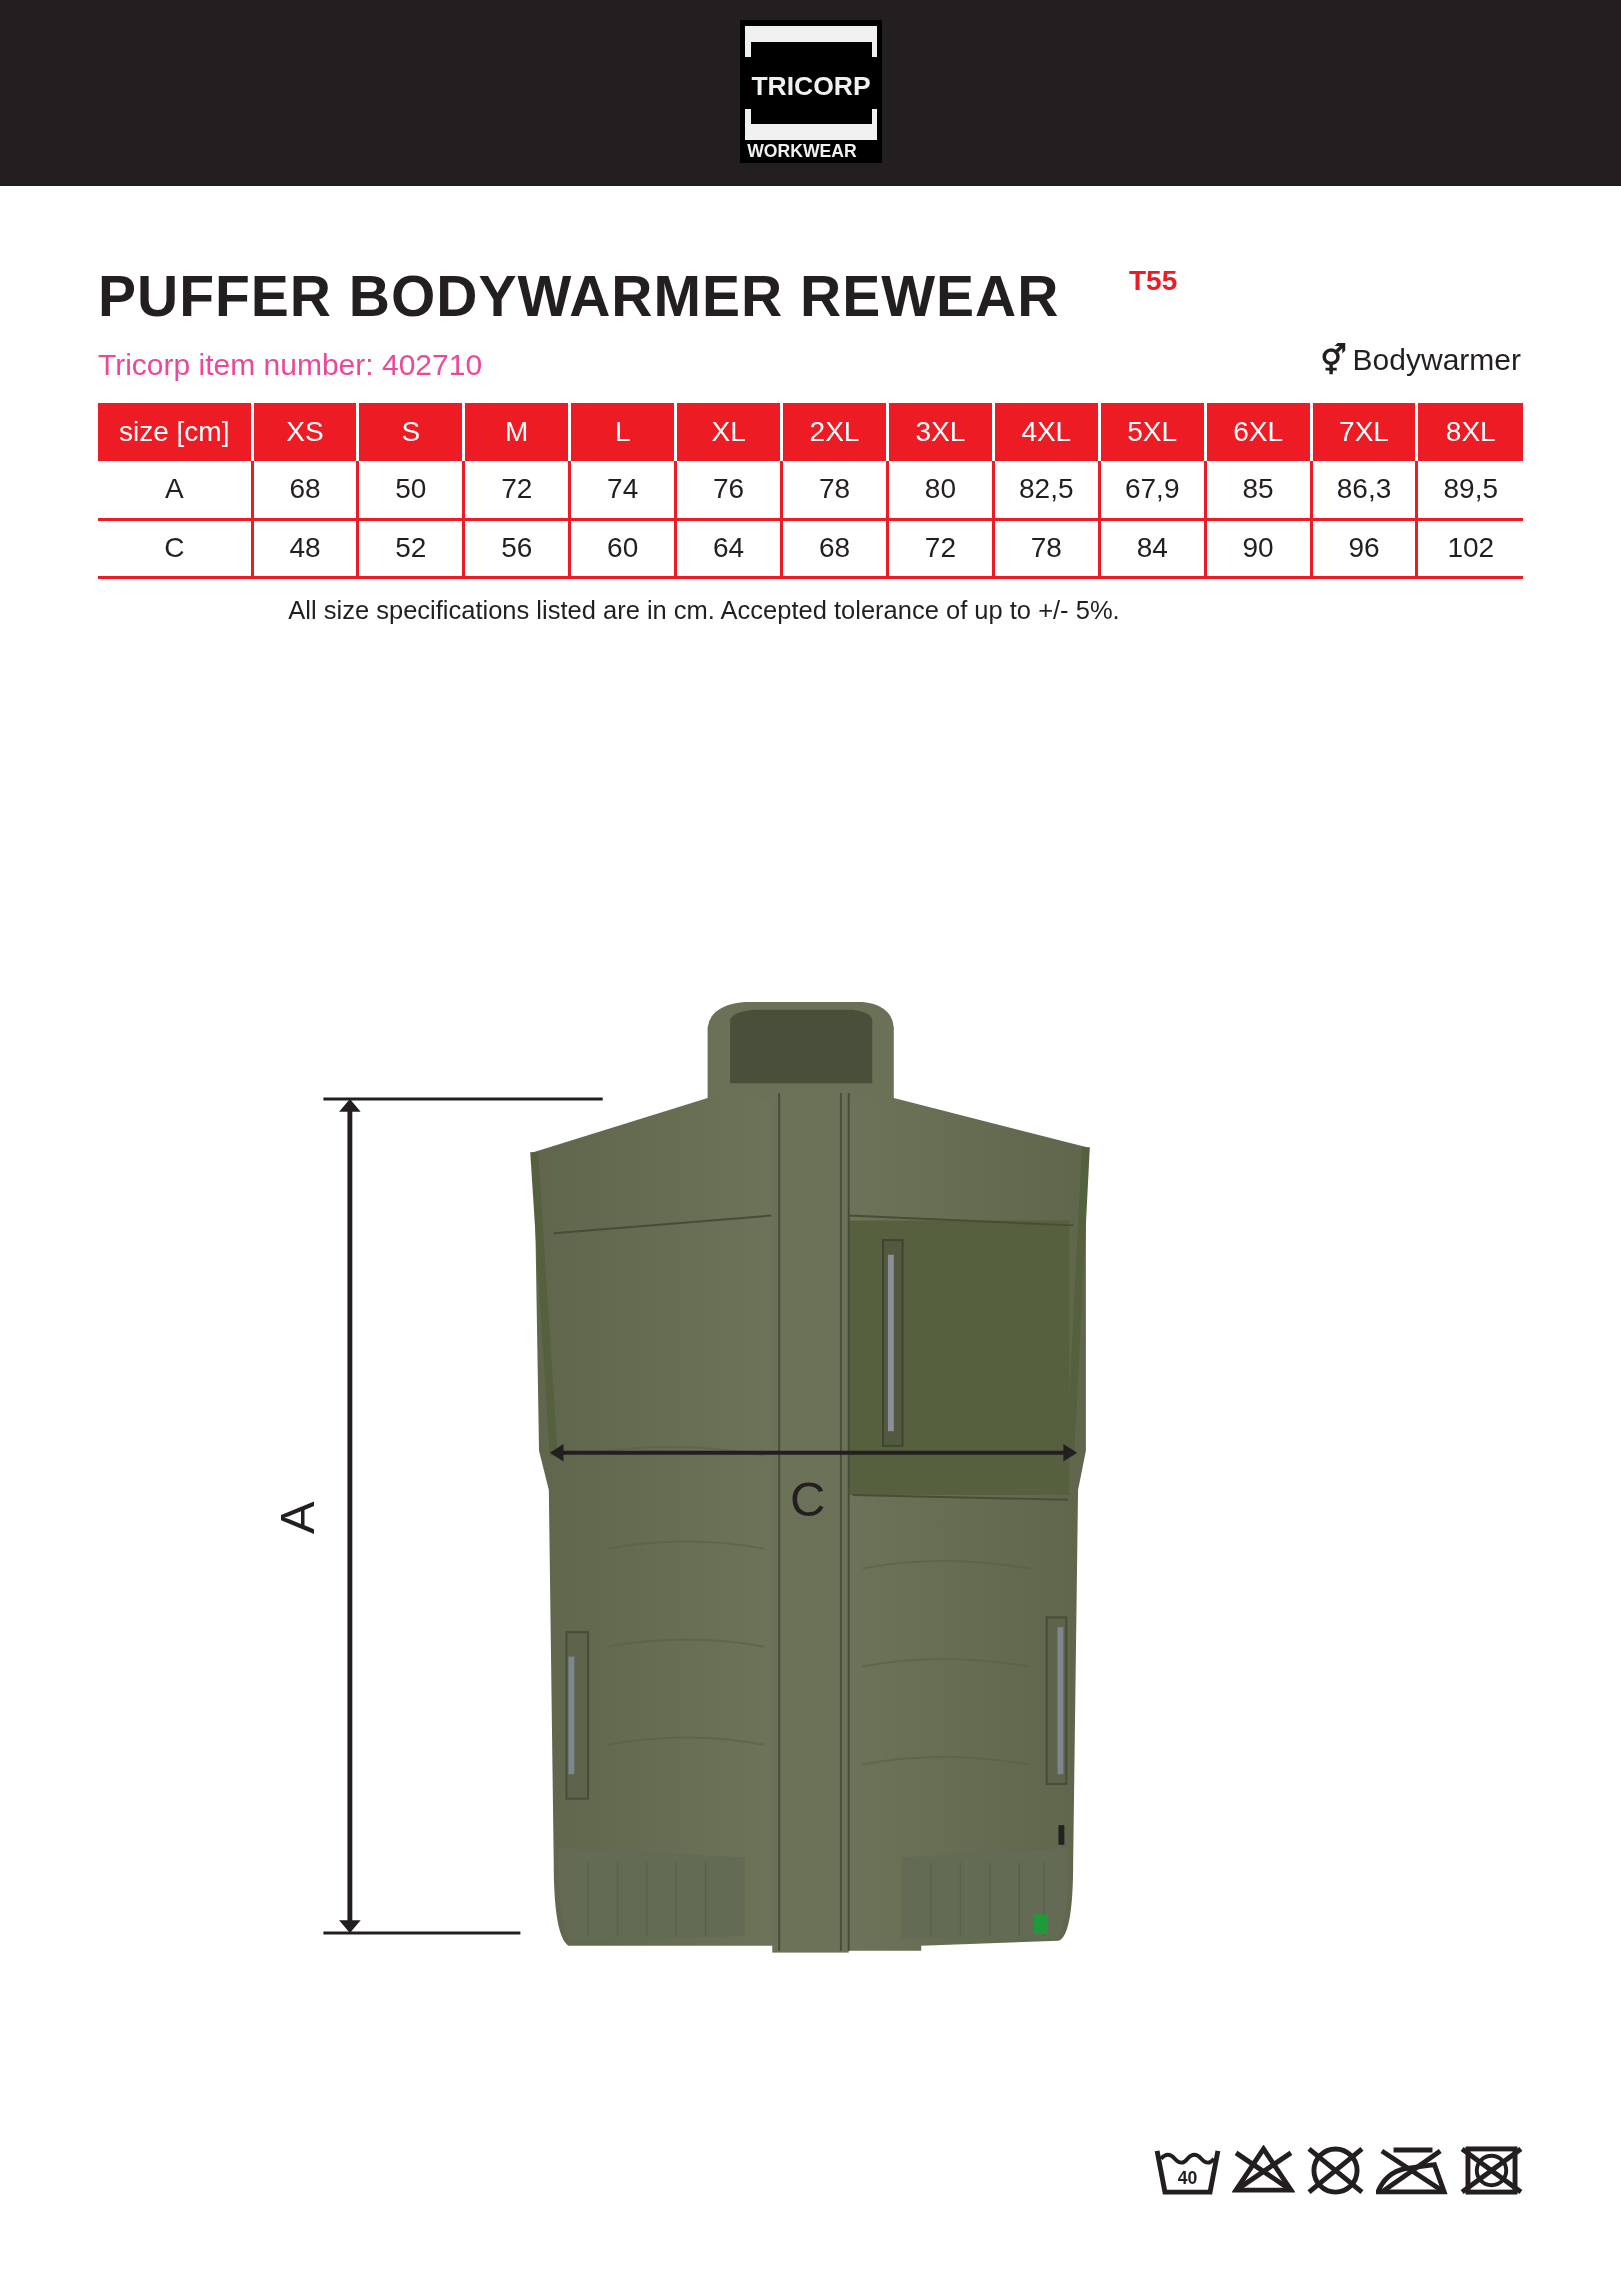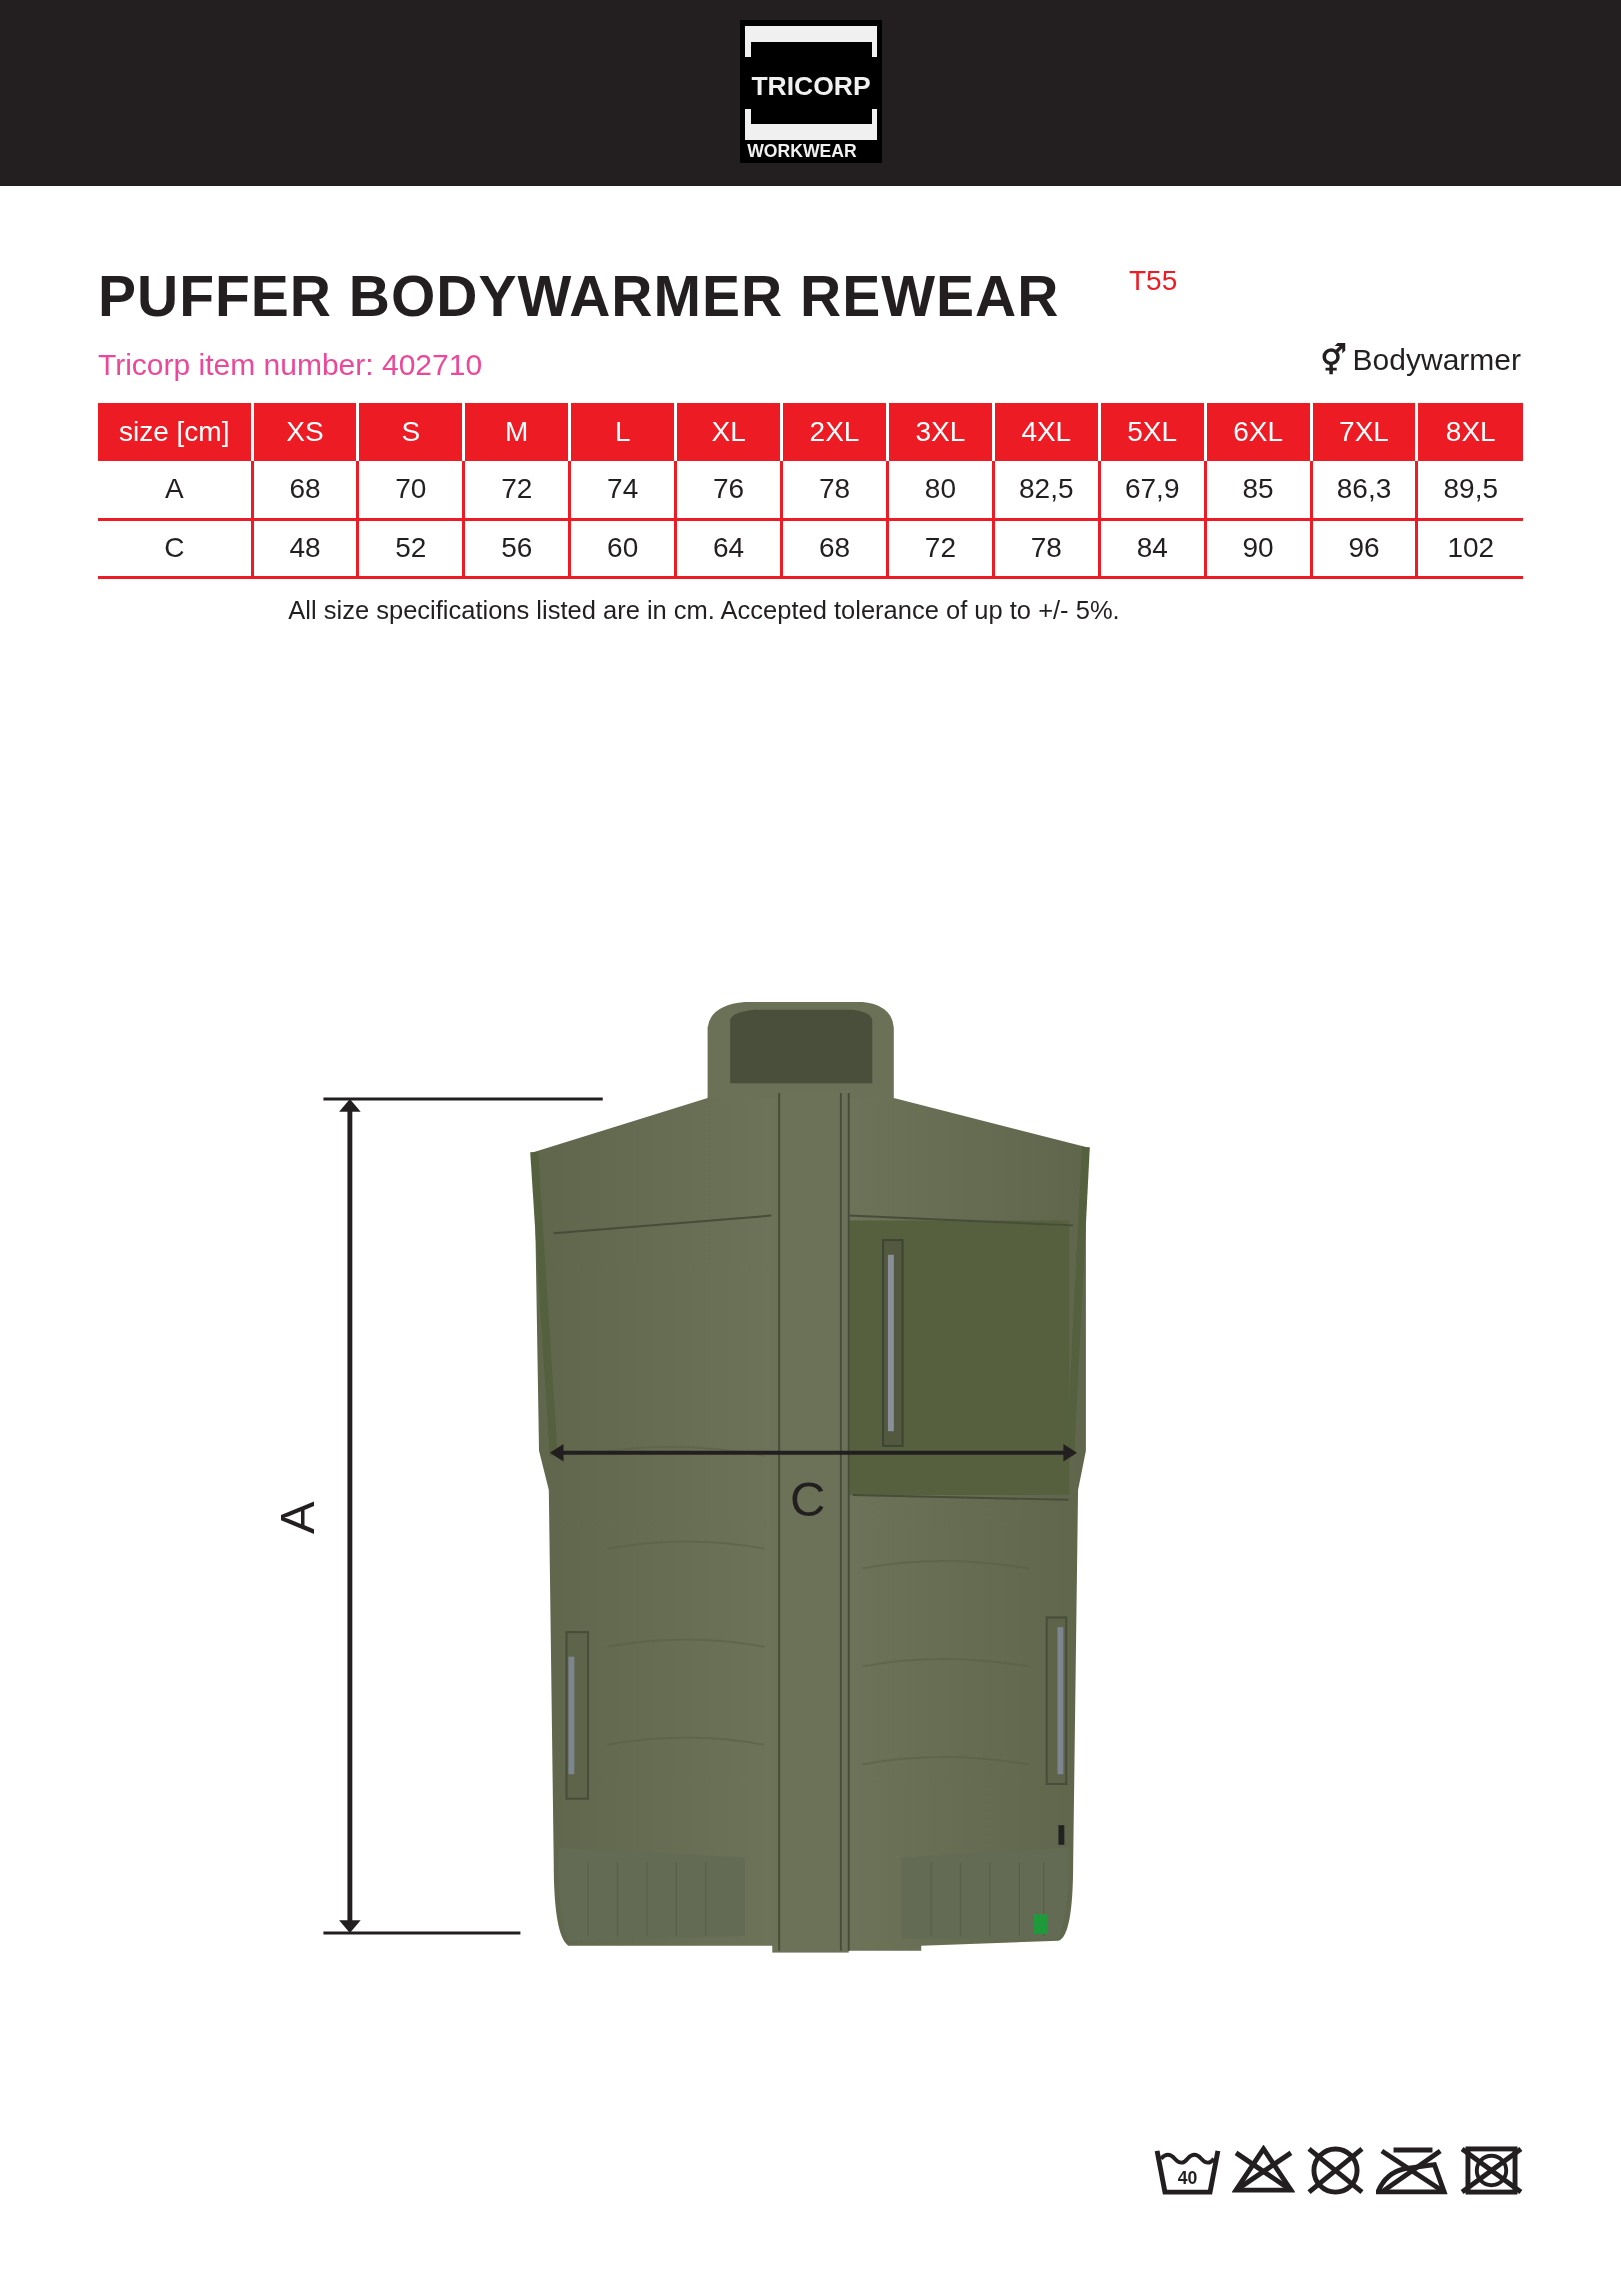--- a/index.html
+++ b/index.html
@@ -11,21 +11,21 @@
   .logo { position: absolute; left: 740px; top: 19.6px; width: 142px; height: 143px; background: #000; }
   .logo .frame-top { position: absolute; left: 4.9px; top: 6.9px; width: 132px; height: 31px; background: #f0f0f0; }
   .logo .frame-top::after { content: ""; position: absolute; left: 5.9px; top: 15.7px; width: 121px; height: 15.7px; background: #000; }
   .logo .frame-bot { position: absolute; left: 4.9px; top: 89px; width: 132px; height: 31px; background: #f0f0f0; }
   .logo .frame-bot::after { content: ""; position: absolute; left: 5.9px; top: 0; width: 121px; height: 15.7px; background: #000; }
   .logo .brand { position: absolute; left: 0; top: 43px; width: 142px; text-align: center; color: #f0f0f0; font-weight: bold; font-size: 26.5px; letter-spacing: 0px; margin-top: 8px; }
   .logo .sub { position: absolute; left: 0; top: 121px; width: 124px; text-align: center; color: #f0f0f0; font-weight: bold; font-size: 17.6px; }
 
   
   .title { position: absolute; left: 98px; top: 263px; font-size: 57px; font-weight: bold; letter-spacing: 1px; color: #231f20; white-space: nowrap; }
-  .code { position: absolute; left: 1129px; top: 265px; font-size: 28px; font-weight: normal; color: #ed1c24; }
+  .code { position: absolute; left: 1129px; top: 265px; font-size: 28px; font-weight: bold; color: #ed1c24; }
   .itemno { position: absolute; left: 98px; top: 348px; font-size: 30px; color: #ec4899; font-weight: normal; }
   .gender { position: absolute; right: 100px; top: 343px; font-size: 30px; color: #231f20; display: flex; align-items: center; gap: 5.9px; }
   .gender .sym { font-size: 29px; font-weight: bold; }
 
   
   table.sizes { position: absolute; left: 98px; top: 403px; width: 1425px; border-collapse: collapse; table-layout: fixed; }
   table.sizes th, table.sizes td { text-align: center; font-size: 28px; font-weight: normal; height: 58px; border-left: 3.9px solid #ed1c24; }
   table.sizes th:first-child, table.sizes td:first-child { border-left: none; }
   table.sizes thead th { background: #ed1c24; color: #ffffff; border-left: 3.9px solid #ffffff; }
   table.sizes thead th:first-child { border-left: none; }
@@ -90,21 +90,21 @@
       <th>5XL</th>
       <th>6XL</th>
       <th>7XL</th>
       <th>8XL</th>
     </tr>
   </thead>
   <tbody>
     <tr>
       <td>A</td>
       <td>68</td>
-      <td>70</td>
+      <td>50</td>
       <td>72</td>
       <td>74</td>
       <td>76</td>
       <td>78</td>
       <td>80</td>
       <td>82,5</td>
       <td>67,9</td>
       <td>85</td>
       <td>86,3</td>
       <td>89,5</td>

